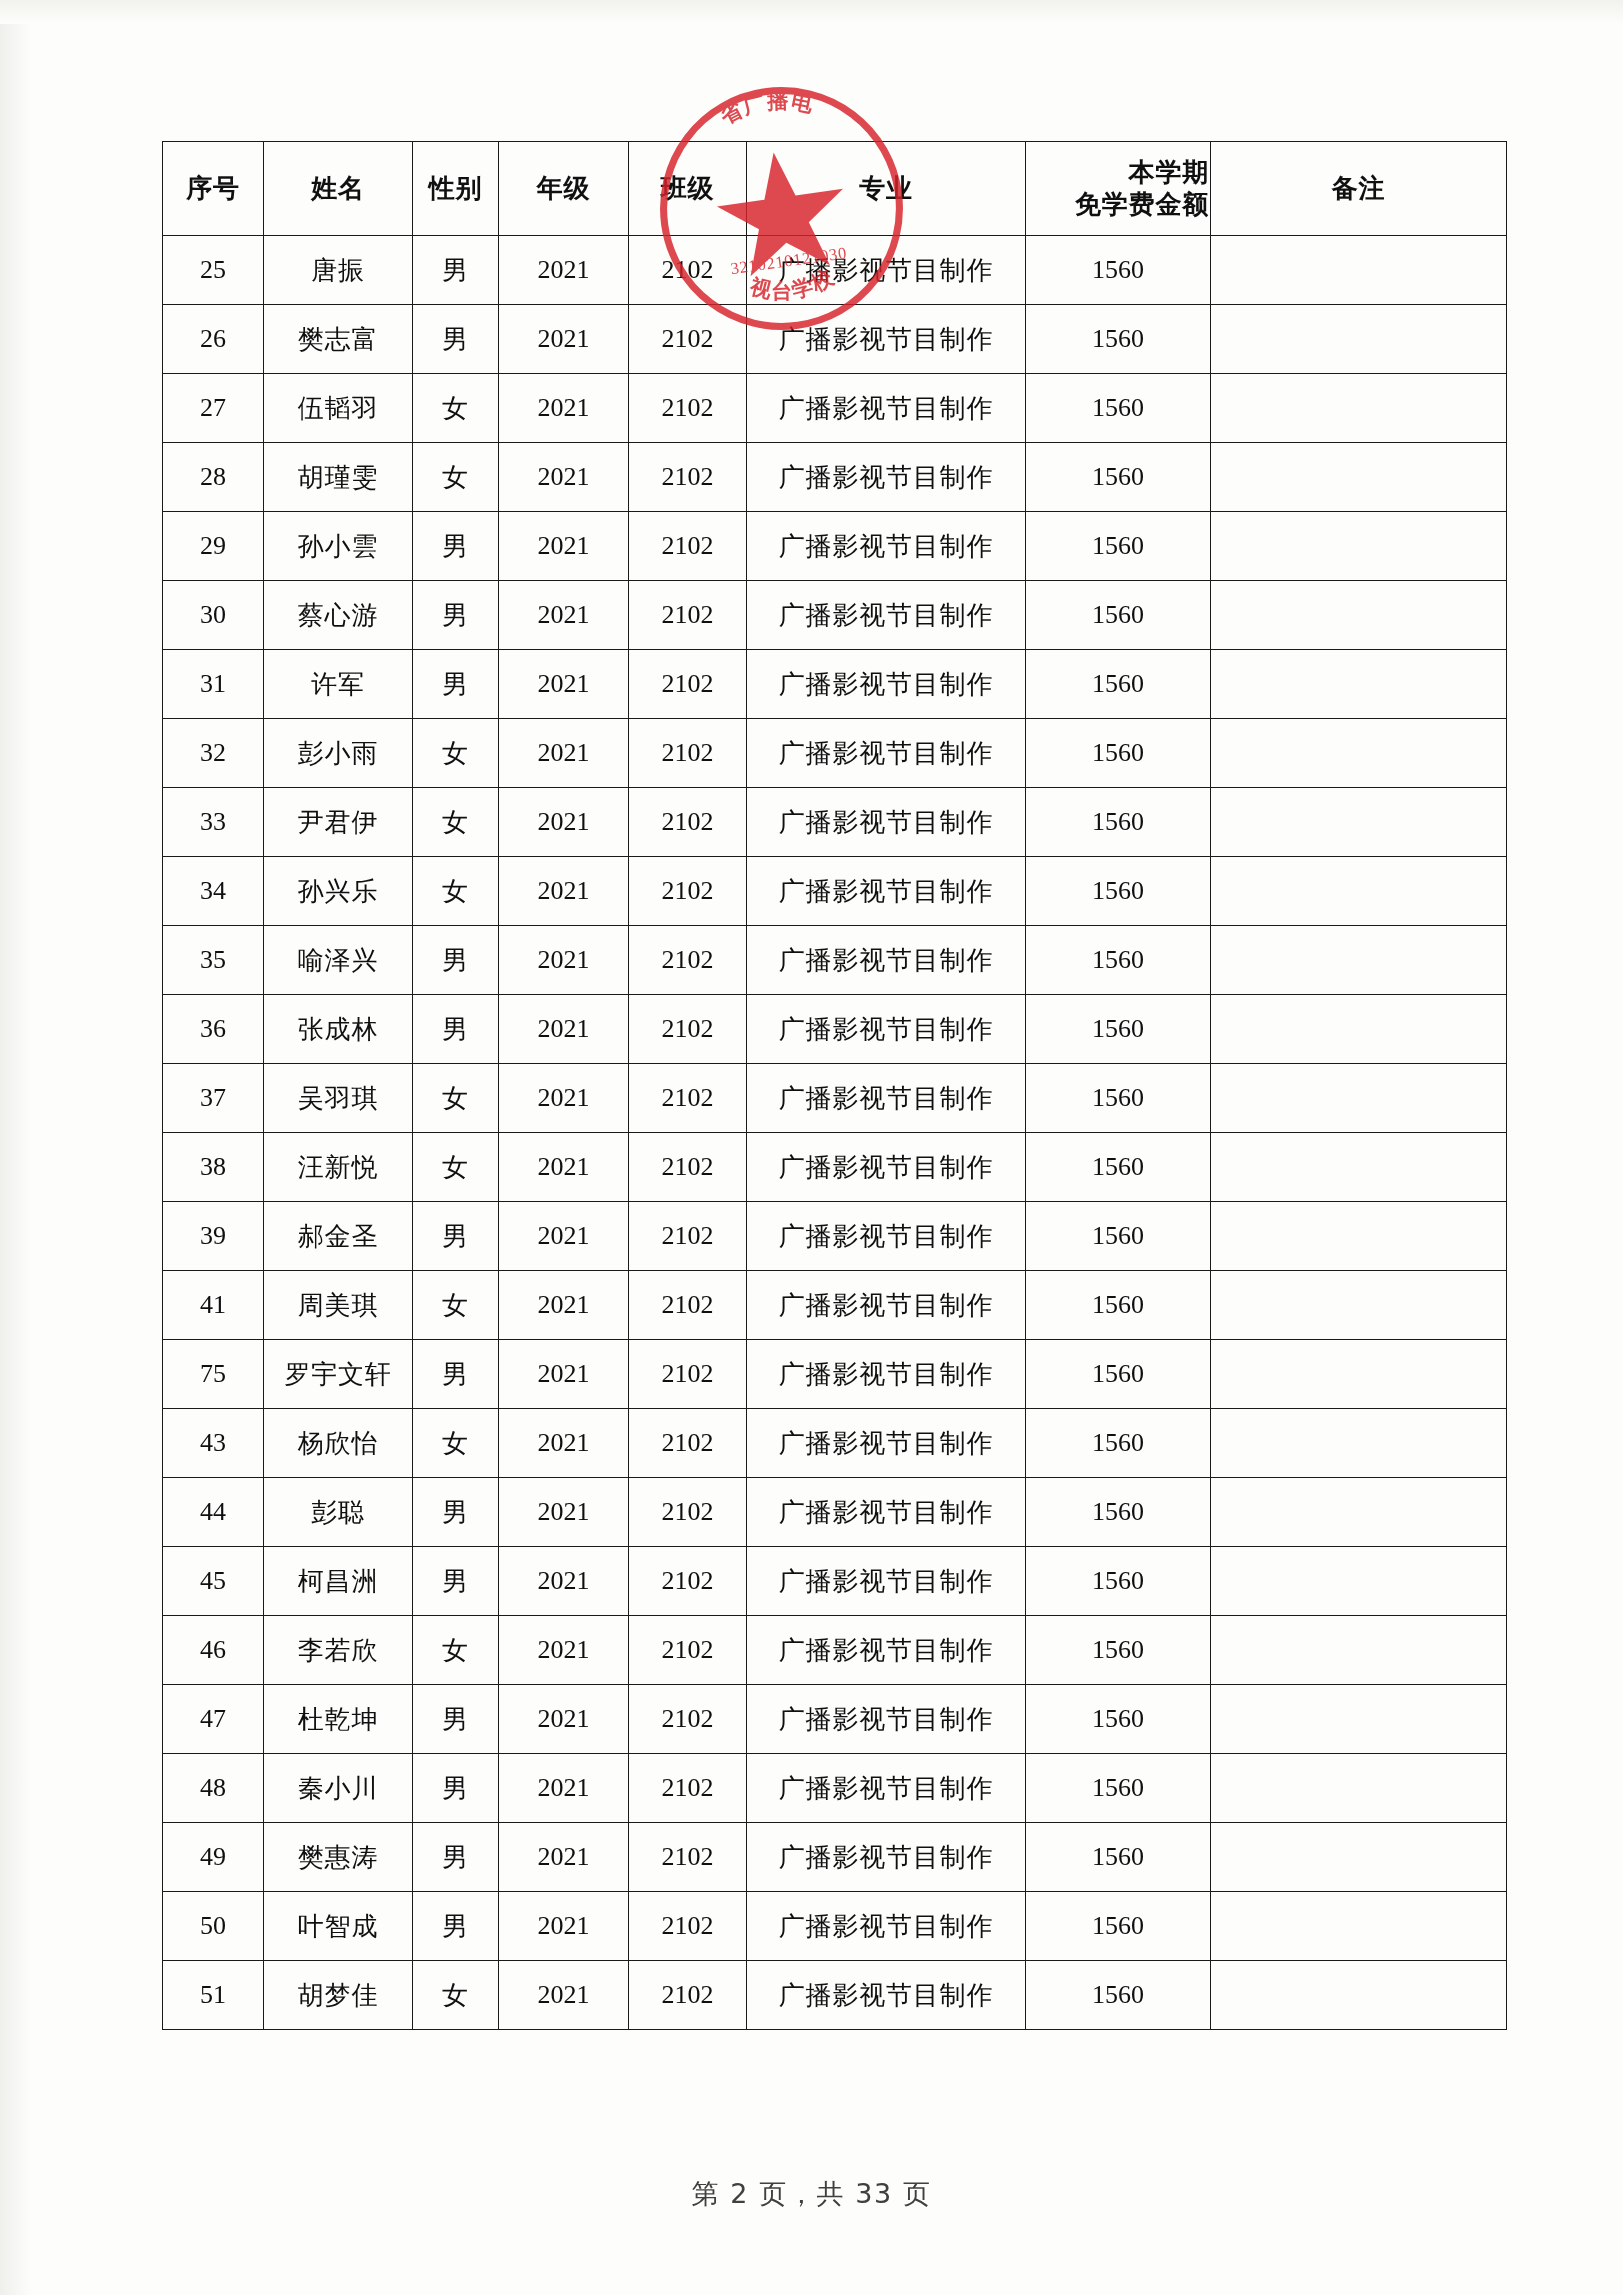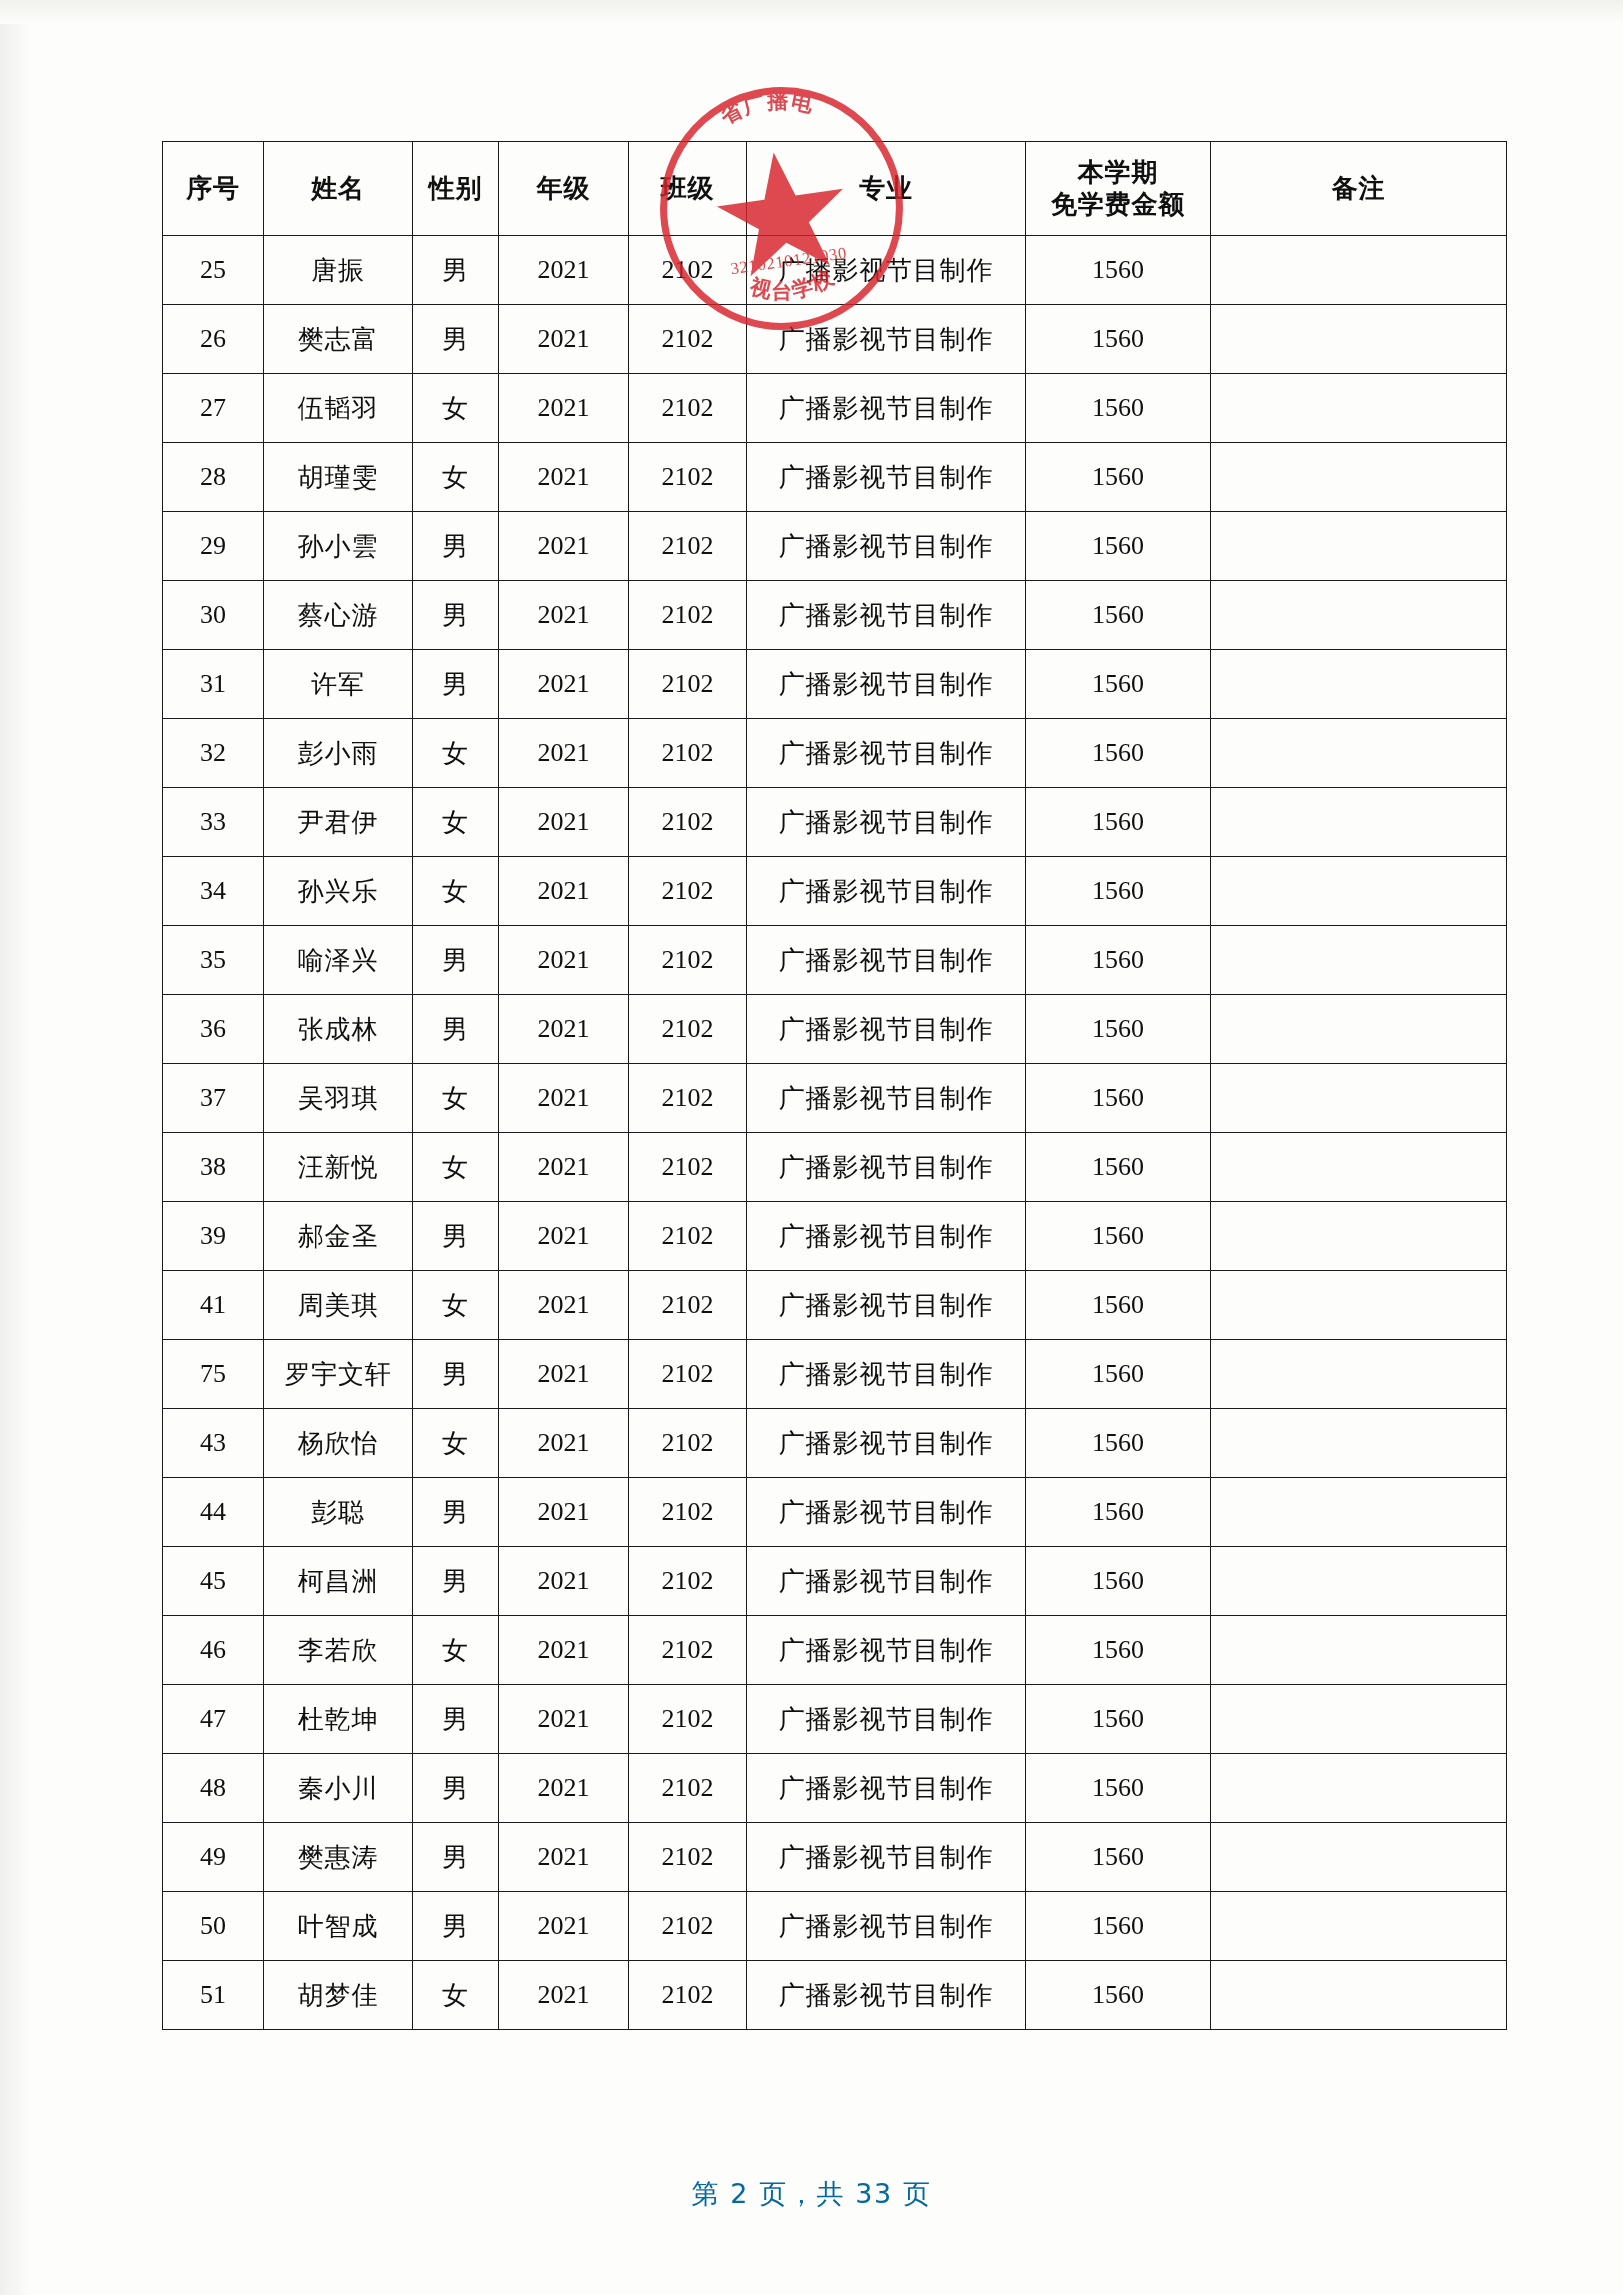--- a/index.html
+++ b/index.html
@@ -65,30 +65,31 @@
     font-family: "Liberation Serif", "DejaVu Serif", serif;
     font-size: 27px;
   }
   .cn {
     font-family: "DejaVu Sans", "Liberation Sans", sans-serif;
     letter-spacing: 0.8px;
   }
   .hdr-two-line {
     display: block;
     line-height: 1.22;
+    text-align: right;
   }
   .footer {
     position: absolute;
     left: 0;
     top: 2176px;
     width: 1623px;
     text-align: center;
     font-size: 27px;
     font-family: "DejaVu Sans", "Liberation Sans", sans-serif;
-    color: #0369a1;
+    color: #404040;
     letter-spacing: 1.6px;
   }
   
   .seal {
     position: absolute;
     left: 640px;
     top: 67px;
     width: 283px;
     height: 283px;
     pointer-events: none;

